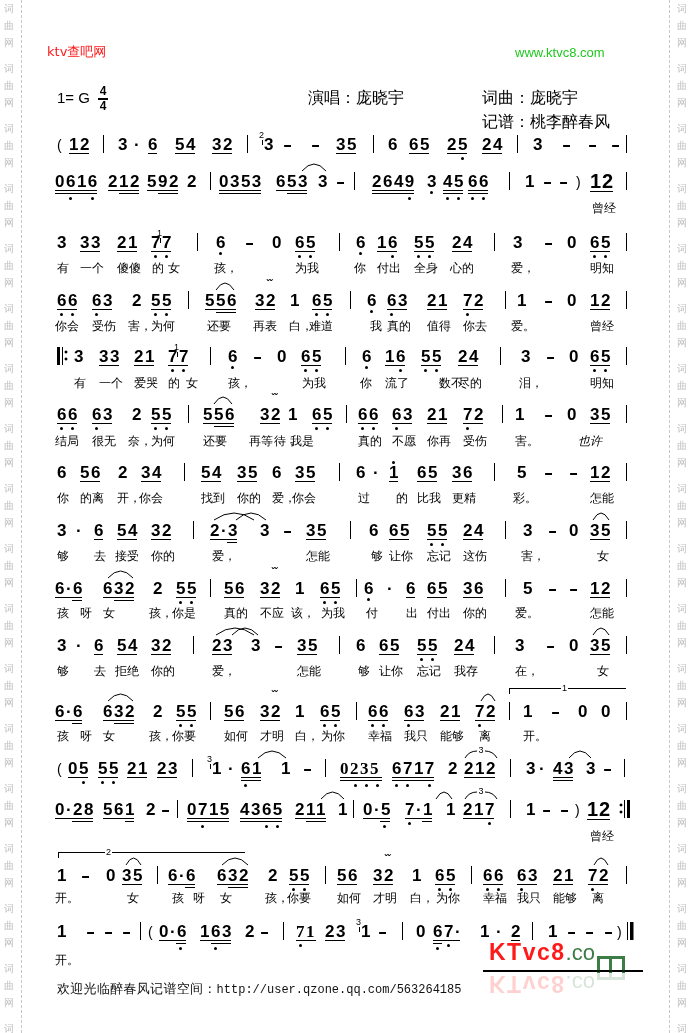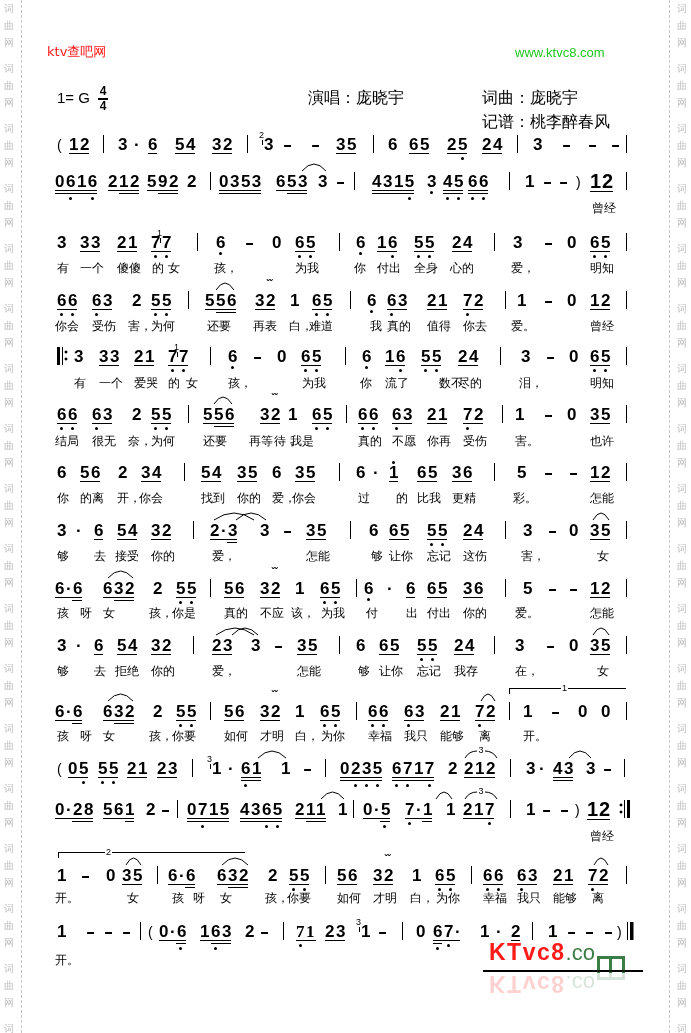--- a/index.html
+++ b/index.html
@@ -251,21 +251,21 @@
         <div class="bar" style="left: 210px; top: 172px;"></div>
         <span class="tok note" style="left: 219px; top: 172px;">0353</span>
         <div class="ul" style="left: 219px; top: 190px; width: 42.3px;"></div>
         <div class="ul" style="left: 219px; top: 193px; width: 42.3px;"></div>
         <span class="tok note" style="left: 276px; top: 172px;">653</span>
         <div class="ul" style="left: 276px; top: 190px; width: 31.35px;"></div>
         <div class="ul" style="left: 286.95px; top: 193px; width: 20.4px;"></div>
         <span class="tok note" style="left: 318px; top: 172px;">3</span>
         <span class="tok dash" style="left: 336px; top: 172px;">-</span>
         <div class="bar" style="left: 354px; top: 172px;"></div>
-        <span class="tok note" style="left: 372px; top: 172px;">4315</span>
+        <span class="tok note" style="left: 372px; top: 172px;">2649</span>
         <div class="ul" style="left: 372px; top: 190px; width: 42.3px;"></div>
         <div class="ul" style="left: 372px; top: 193px; width: 42.3px;"></div>
         <div class="odot" style="left: 408.075px; top: 197px;"></div>
         <span class="tok note" style="left: 427px; top: 172px;">3</span>
         <div class="odot" style="left: 430.225px; top: 191px;"></div>
         <span class="tok note" style="left: 443px; top: 172px;">45</span>
         <div class="ul" style="left: 443px; top: 190px; width: 20.4px;"></div>
         <div class="ul" style="left: 443px; top: 193px; width: 20.4px;"></div>
         <div class="odot" style="left: 446.225px; top: 197px;"></div>
         <div class="odot" style="left: 457.175px; top: 197px;"></div>
@@ -512,21 +512,21 @@
         <span class="lyric" style="left: 151px; top: 433px;">为何</span>
         <span class="lyric" style="left: 203px; top: 433px;">还要</span>
         <span class="lyric" style="left: 249px; top: 433px;">再等</span>
         <span class="lyric" style="left: 274px; top: 433px;">待，</span>
         <span class="lyric" style="left: 290px; top: 433px;">我是</span>
         <span class="lyric" style="left: 358px; top: 433px;">真的</span>
         <span class="lyric" style="left: 392px; top: 433px; text-align: right;">不愿</span>
         <span class="lyric" style="left: 427px; top: 433px;">你再</span>
         <span class="lyric" style="left: 463px; top: 433px;">受伤</span>
         <span class="lyric" style="left: 515px; top: 433px;">害。</span>
-        <span class="lyric" style="left: 590px; top: 433px;">也许</span>
+        <span class="lyric" style="left: 578px; top: 433px; font-style: italic;">也许</span>
         <svg class="arcs" width="691" height="16" style="top: 391px;">
           <path d="M214 13 Q223 -1 232 13"></path>
         </svg>
       </div>
       <div class="row">
         <span class="tok note" style="left: 57px; top: 463px;">6</span>
         <span class="tok note" style="left: 80px; top: 463px;">56</span>
         <div class="ul" style="left: 80px; top: 481px; width: 20.4px;"></div>
         <span class="tok note" style="left: 118px; top: 463px;">2</span>
         <span class="tok note" style="left: 141px; top: 463px;">34</span>
@@ -814,21 +814,21 @@
         <span class="grace" style="left: 207px; top: 754px;">3</span>
         <div class="gtick" style="left: 210px; top: 764px;"></div>
         <span class="tok dot" style="left: 228px; top: 759px;">·</span>
         <span class="tok note" style="left: 241px; top: 759px;">61</span>
         <div class="ul" style="left: 241px; top: 777px; width: 20.4px;"></div>
         <div class="ul" style="left: 241px; top: 780px; width: 20.4px;"></div>
         <div class="odot" style="left: 244.225px; top: 784px;"></div>
         <span class="tok note" style="left: 281px; top: 759px;">1</span>
         <span class="tok dash" style="left: 303px; top: 759px;">-</span>
         <div class="bar" style="left: 325px; top: 759px;"></div>
-        <span class="tok note" style="left: 340px; top: 759px;">0235</span>
+        <span class="tok note" style="left: 340px; top: 759px; font-family: Liberation Serif, serif;">0235</span>
         <div class="ul" style="left: 340px; top: 777px; width: 42.3px;"></div>
         <div class="ul" style="left: 340px; top: 780px; width: 42.3px;"></div>
         <div class="odot" style="left: 354.175px; top: 784px;"></div>
         <div class="odot" style="left: 365.125px; top: 784px;"></div>
         <div class="odot" style="left: 376.075px; top: 784px;"></div>
         <span class="tok note" style="left: 392px; top: 759px;">6717</span>
         <div class="ul" style="left: 392px; top: 777px; width: 42.3px;"></div>
         <div class="ul" style="left: 392px; top: 780px; width: 42.3px;"></div>
         <div class="odot" style="left: 395.225px; top: 784px;"></div>
         <div class="odot" style="left: 406.175px; top: 784px;"></div>
@@ -1014,20 +1014,23 @@
         <span class="tok note" style="left: 548px; top: 922px;">1</span>
         <span class="tok dash" style="left: 567px; top: 922px;">-</span>
         <span class="tok dash" style="left: 585px; top: 922px;">-</span>
         <span class="tok dash" style="left: 604px; top: 922px;">-</span>
         <span class="tok paren" style="left: 617px; top: 922px;">)</span>
         <div class="rep end" style="left: 627px; top: 922px;"></div>
         <span class="lyric" style="left: 55px; top: 952px;">开。</span>
       </div>
     </div>
 
+  <div class="abs footer">
+    <span class="fl">欢迎光临醉春风记谱空间：</span><span class="fu">http://user.qzone.qq.com/563264185</span>
+  </div>
 
   <div class="abs logo">
     <span class="lr">KTvc8</span><span class="lg">.co</span><span class="lm">m</span>
   </div>
   <div class="abs logo-line"></div>
   <div class="abs logo reflect">
     <span class="lr">KTvc8</span><span class="lg">.co</span><span class="lm">m</span>
   </div>
 </div>
 

